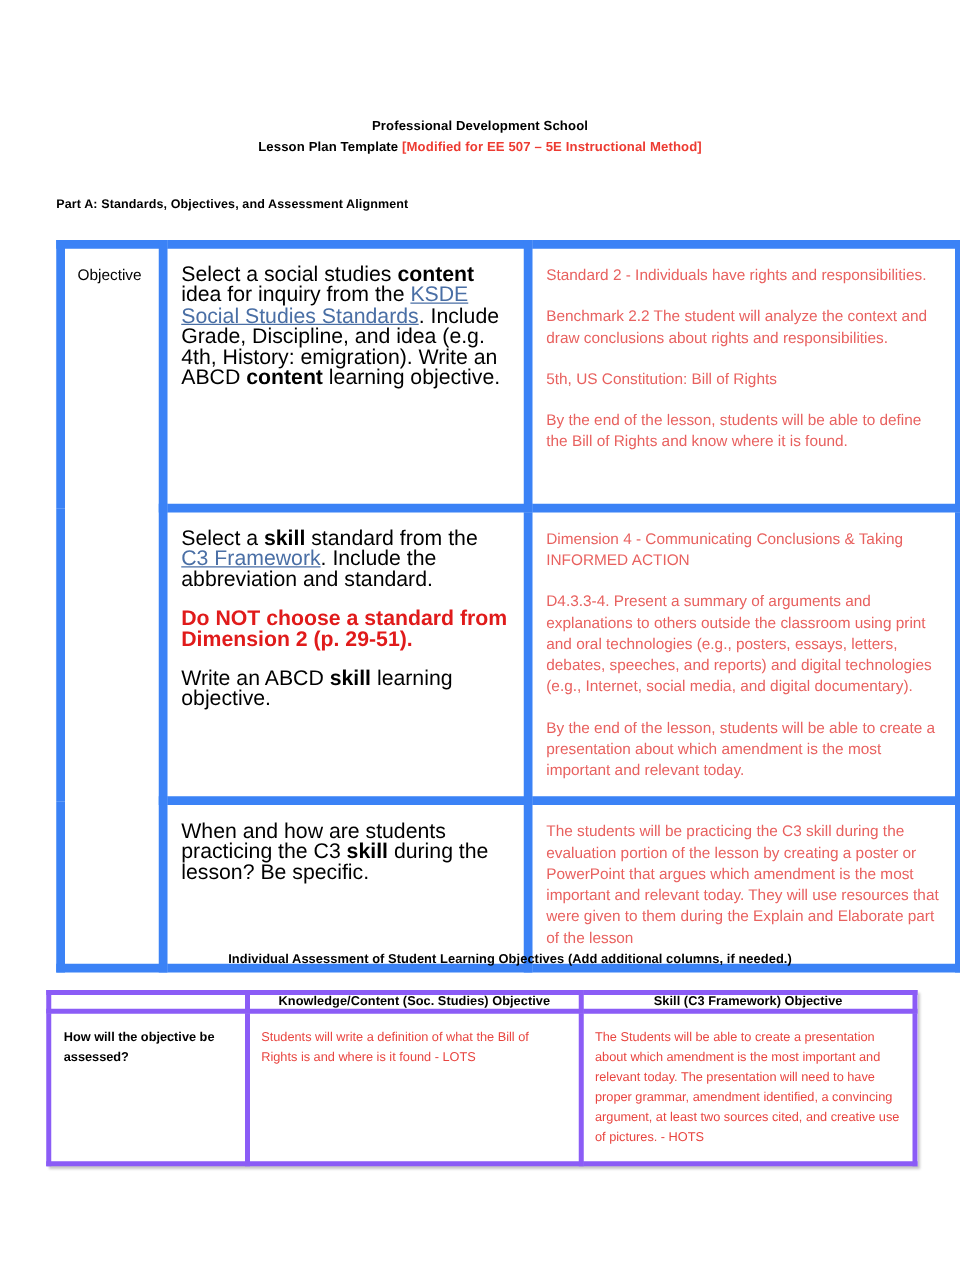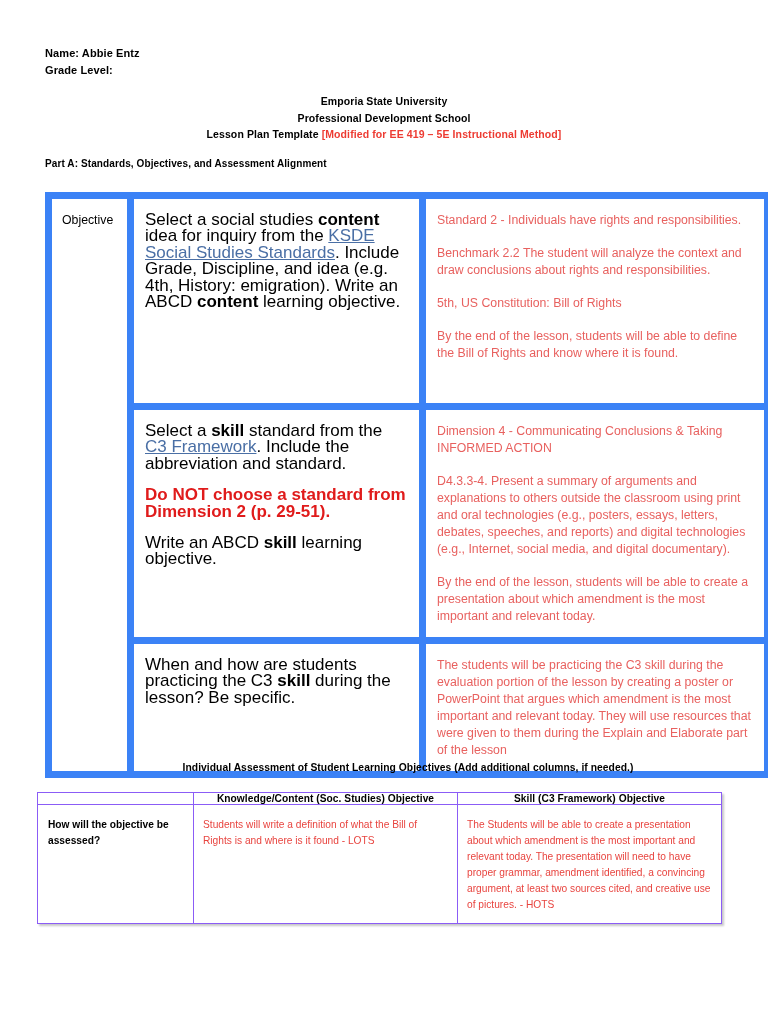--- a/index.html
+++ b/index.html
@@ -134,21 +134,21 @@
   .assess-table {
     position: absolute;
     left: 37px;
     top: 792px;
     width: 681px;
     border-collapse: collapse;
     table-layout: fixed;
     box-shadow: 2px 2px 2px rgba(0,0,0,0.22);
   }
   .assess-table td, .assess-table th {
-    border: 1px solid #8b5cf6;
+    border: 4px solid #8b5cf6;
     padding: 0;
     vertical-align: top;
   }
   .a-col-1 { width: 155px; }
   .a-col-2 { width: 263px; }
   .a-col-3 { width: 263px; }
 
   .a-head {
     text-align: center;
     font-size: 10.2px;
@@ -170,30 +170,25 @@
     padding: 12px 10px 10px 9px;
     color: #e8443f;
   }
   .a-row-body { height: 114px; }
 </style>
 </head>
 <body>
 
 <div class="page">
 
-  <div class="identity">
-    <div>Name: Abbie Entz</div>
-    <div>Grade Level:</div>
-  </div>
 
   <div class="inst-block">
-    <div>Emporia State University</div>
     <div>Professional Development School</div>
     <div>
-      <span>Lesson Plan Template </span><span class="red-note">[Modified for EE 419 – 5E Instructional Method]</span>
+      <span>Lesson Plan Template </span><span class="red-note">[Modified for EE 507 – 5E Instructional Method]</span>
     </div>
   </div>
 
   <div class="part-a">Part A: Standards, Objectives, and Assessment Alignment</div>
 
   <table class="main-table">
     <tbody>
       <tr class="row-1">
         <td class="col-label" rowspan="3">
           <div class="cell-label">Objective</div>

